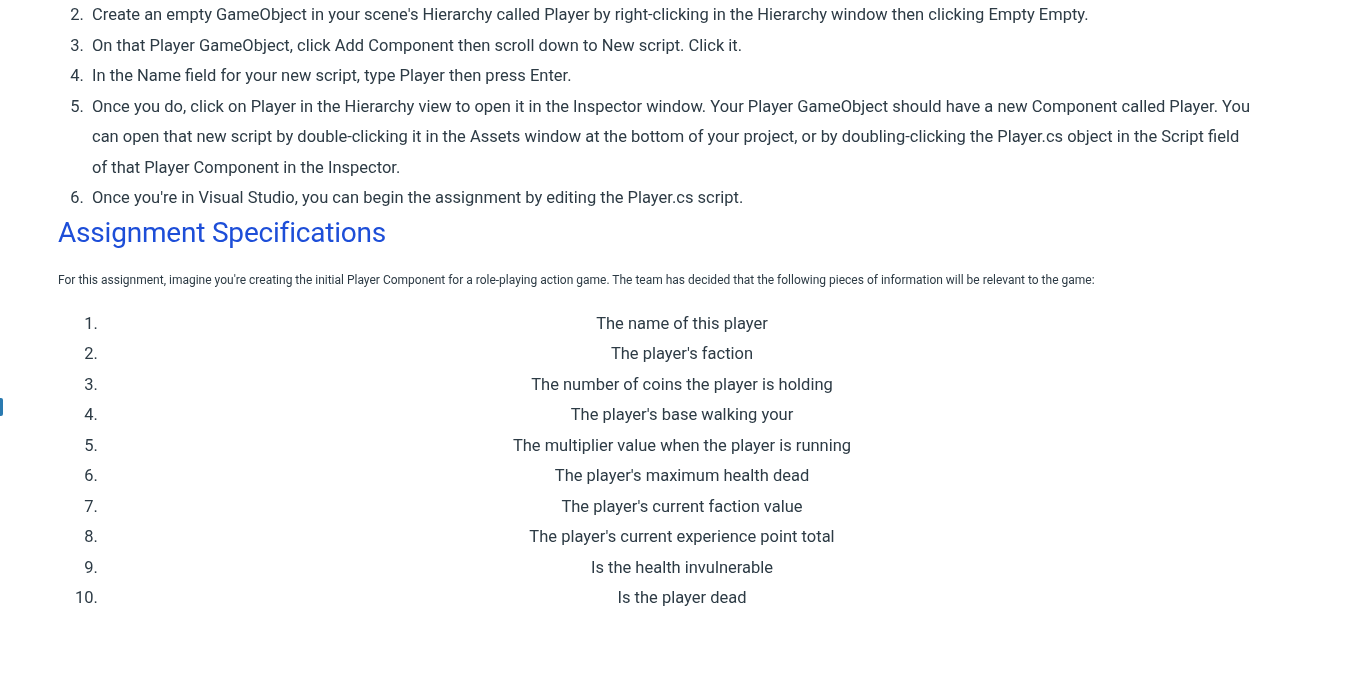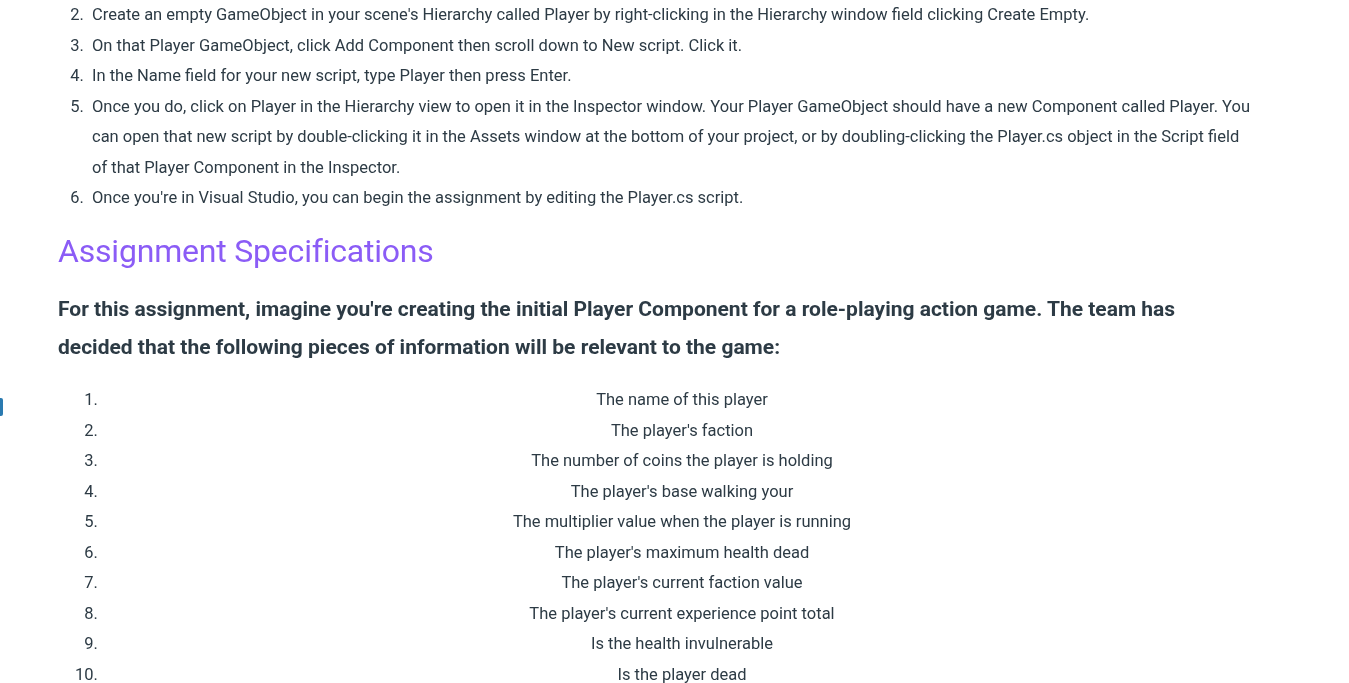--- a/index.html
+++ b/index.html
@@ -28,34 +28,33 @@
       font-size: 16.5px;
       line-height: 1.85;
       color: #2d3b45;
       padding-left: 4px;
       margin-bottom: 0;
     }
     ol.setup-list li::marker {
       color: #2d3b45;
     }
     h2.section-title {
-      font-size: 32px;
+      font-size: 28px;
       font-weight: 400;
-      color: #8b5cf6;
-      margin-top: 18px;
+      color: #1d4ed8;
+      margin-top: 2px;
       margin-bottom: 20px;
       letter-spacing: -0.2px;
     }
     p.intro-text {
-      font-size: 21px;
+      font-size: 12px;
       line-height: 1.85;
       color: #2d3b45;
       margin-bottom: 18px;
       max-width: 1160px;
-      font-weight: bold;
     }
     ol.spec-list {
       list-style: decimal;
       padding-left: 44px;
       text-align: center;
     }
     ol.spec-list li {
       font-size: 16.5px;
       line-height: 1.85;
       color: #2d3b45;
@@ -77,21 +76,21 @@
     }
   </style>
 </head>
 <body>
 
 <div class="left-edge-hint"></div>
 
 <div class="content">
 
   <ol class="setup-list" start="2">
-    <li>Create an empty GameObject in your scene's Hierarchy called Player by right-clicking in the Hierarchy window field clicking Create Empty.</li>
+    <li>Create an empty GameObject in your scene's Hierarchy called Player by right-clicking in the Hierarchy window then clicking Empty Empty.</li>
     <li>On that Player GameObject, click Add Component then scroll down to New script. Click it.</li>
     <li>In the Name field for your new script, type Player then press Enter.</li>
     <li>Once you do, click on Player in the Hierarchy view to open it in the Inspector window. Your Player GameObject should have a new Component called Player. You can open that new script by double-clicking it in the Assets window at the bottom of your project, or by doubling-clicking the Player.cs object in the Script field of that Player Component in the Inspector.</li>
     <li>Once you're in Visual Studio, you can begin the assignment by editing the Player.cs script.</li>
   </ol>
 
   <h2 class="section-title">Assignment Specifications</h2>
 
   <p class="intro-text">For this assignment, imagine you're creating the initial Player Component for a role-playing action game. The team has decided that the following pieces of information will be relevant to the game:</p>
 

